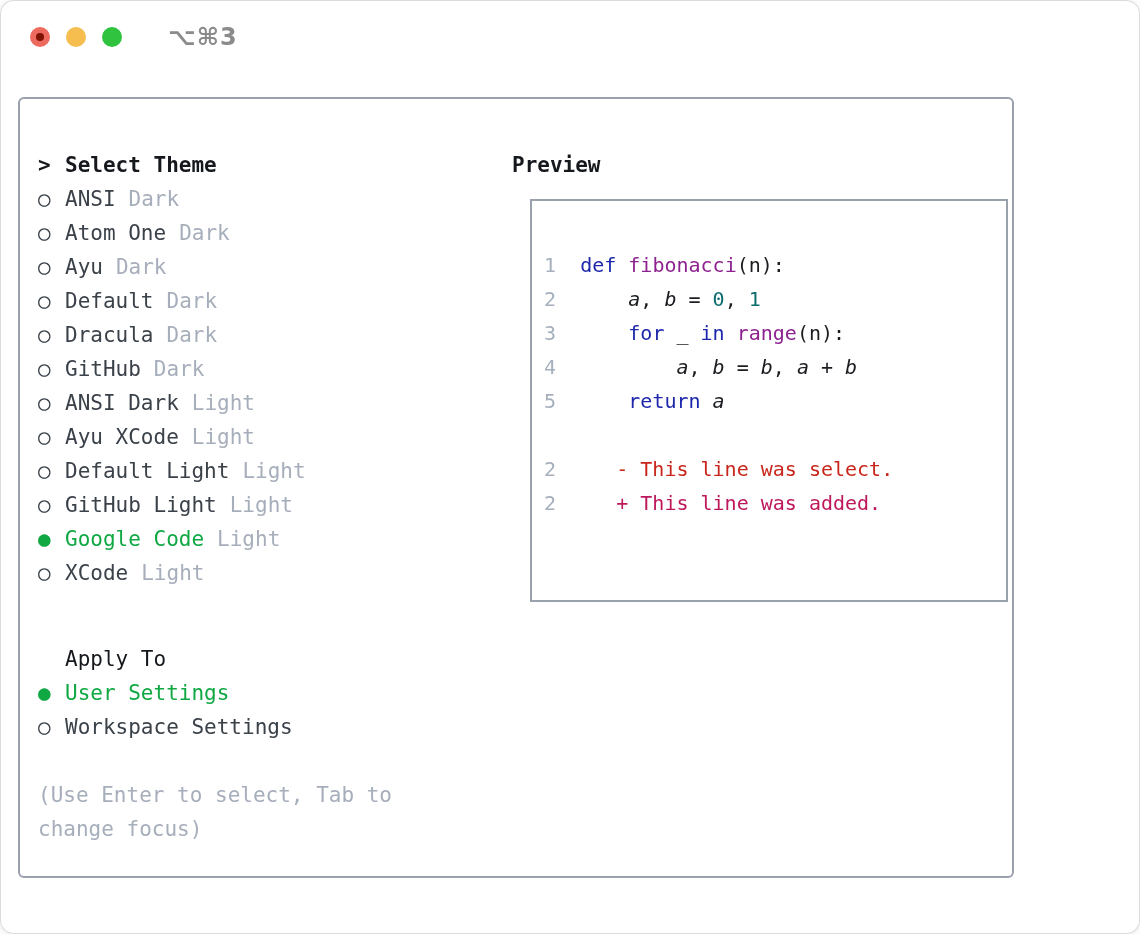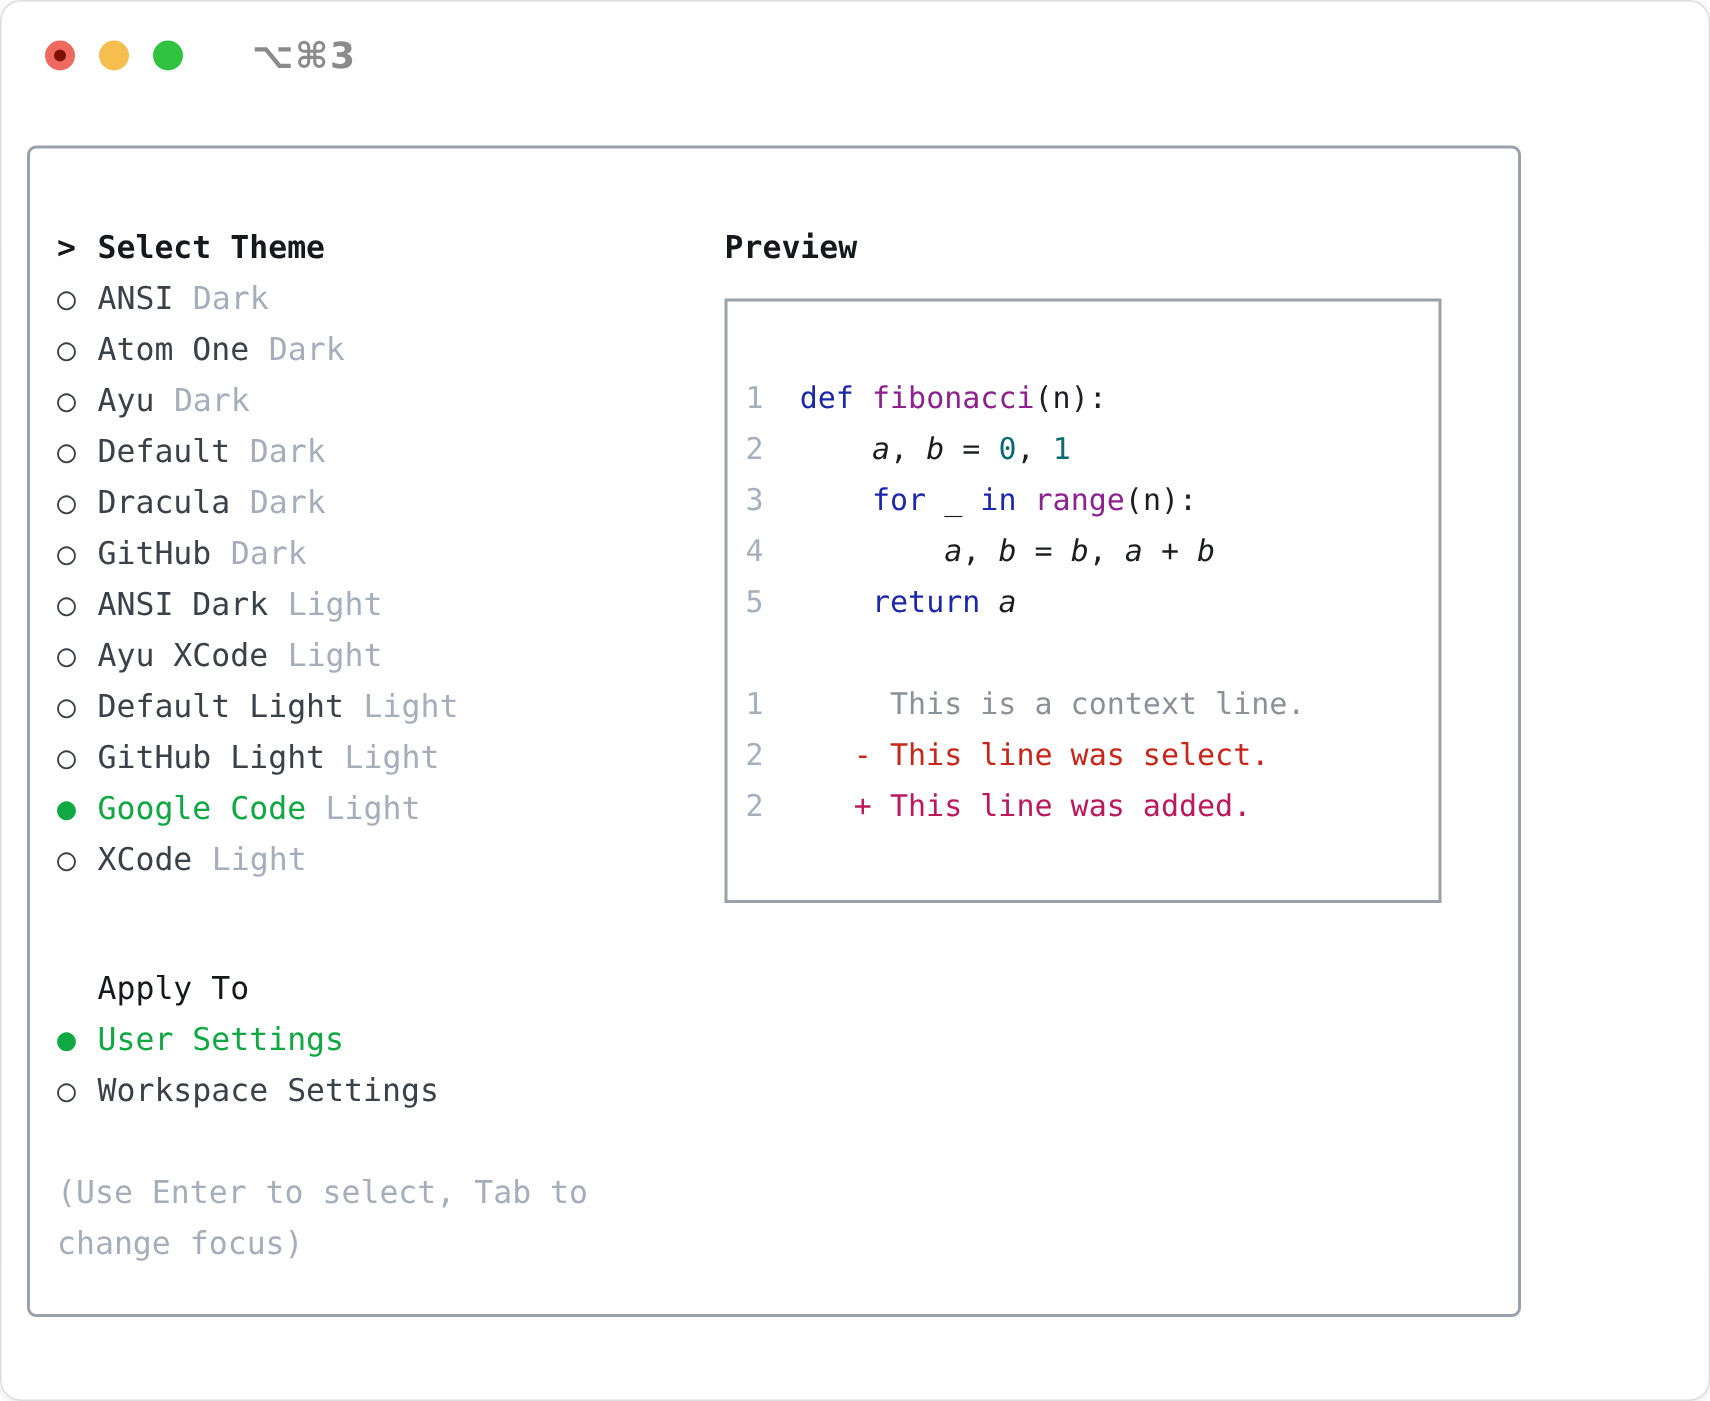--- a/index.html
+++ b/index.html
@@ -27,24 +27,24 @@
   .hprefix{display:inline-block;width:27px;}
   .row{cursor:pointer;}
   .marker{display:inline-block;width:27px;color:var(--text-dark);}
   .row .name{color:var(--text-dark);}
   .row.selected .marker,.row.selected .name{color:var(--accent);}
   .variant{color:var(--muted);margin-left:13px;}
   .apply-section{margin-top:52px;}
   .apply-header{color:var(--heading);padding-left:27px;}
   .hint{margin-top:34px;width:420px;line-height:34px;color:var(--muted);white-space:normal;}
 
-  .right-col{position:absolute;left:463px;top:49px;}
+  .right-col{position:absolute;left:492px;top:49px;}
   .preview-title{height:34px;display:flex;align-items:center;font-weight:bold;font-size:21px;color:var(--heading);}
   .preview-box{margin-top:17px;width:478px;height:403px;box-sizing:border-box;border:2px solid var(--border);
-               background:#fff;padding:47px 0 0 12px;overflow:hidden;}
+               background:#fff;padding:47px 0 0 12px;overflow:hidden;margin-left:18px;}
   .cl{height:34px;line-height:34px;white-space:pre;font-size:20px;}
   .tok-var{font-style:italic;}
 </style>
 </head>
 <body>
 
 <div class="window">
 
   <div class="titlebar">
     <span class="light light-red"></span>
@@ -88,21 +88,20 @@
     <div class="right-col">
       <div class="preview-title">Preview</div>
       <div class="preview-box">
         <div id="code-lines">
             <div class="cl"><span style="color: rgb(166, 176, 189);">1  </span><span style="color: rgb(29, 39, 171);">def </span><span style="color: rgb(142, 33, 144);">fibonacci</span><span style="color: rgb(27, 29, 33);">(n):</span></div>
             <div class="cl"><span style="color: rgb(166, 176, 189);">2  </span><span style="color: rgb(27, 29, 33);">    </span><span class="tok-var" style="color: rgb(27, 29, 33);">a</span><span style="color: rgb(27, 29, 33);">, </span><span class="tok-var" style="color: rgb(27, 29, 33);">b</span><span style="color: rgb(27, 29, 33);"> = </span><span style="color: rgb(11, 107, 110);">0</span><span style="color: rgb(27, 29, 33);">, </span><span style="color: rgb(11, 107, 110);">1</span></div>
             <div class="cl"><span style="color: rgb(166, 176, 189);">3  </span><span style="color: rgb(27, 29, 33);">    </span><span style="color: rgb(29, 39, 171);">for</span><span style="color: rgb(27, 29, 33);"> _ </span><span style="color: rgb(29, 39, 171);">in</span><span style="color: rgb(27, 29, 33);"> </span><span style="color: rgb(142, 33, 144);">range</span><span style="color: rgb(27, 29, 33);">(n):</span></div>
             <div class="cl"><span style="color: rgb(166, 176, 189);">4  </span><span style="color: rgb(27, 29, 33);">        </span><span class="tok-var" style="color: rgb(27, 29, 33);">a</span><span style="color: rgb(27, 29, 33);">, </span><span class="tok-var" style="color: rgb(27, 29, 33);">b</span><span style="color: rgb(27, 29, 33);"> = </span><span class="tok-var" style="color: rgb(27, 29, 33);">b</span><span style="color: rgb(27, 29, 33);">, </span><span class="tok-var" style="color: rgb(27, 29, 33);">a</span><span style="color: rgb(27, 29, 33);"> + </span><span class="tok-var" style="color: rgb(27, 29, 33);">b</span></div>
             <div class="cl"><span style="color: rgb(166, 176, 189);">5  </span><span style="color: rgb(27, 29, 33);">    </span><span style="color: rgb(29, 39, 171);">return </span><span class="tok-var" style="color: rgb(27, 29, 33);">a</span></div>
             <div class="cl"></div>
-            <div class="cl"><span style="color: rgb(166, 176, 189);">1  </span><span style="color: rgb(139, 145, 153);">     This is a context line.</span></div>
             <div class="cl"><span style="color: rgb(166, 176, 189);">2  </span><span style="color: rgb(201, 38, 27);">   - This line was select.</span></div>
             <div class="cl"><span style="color: rgb(166, 176, 189);">2  </span><span style="color: #be185d;">   + This line was added.</span></div>
           </div>
       </div>
     </div>
 
   </div>
 </div>
 
 </body></html>

